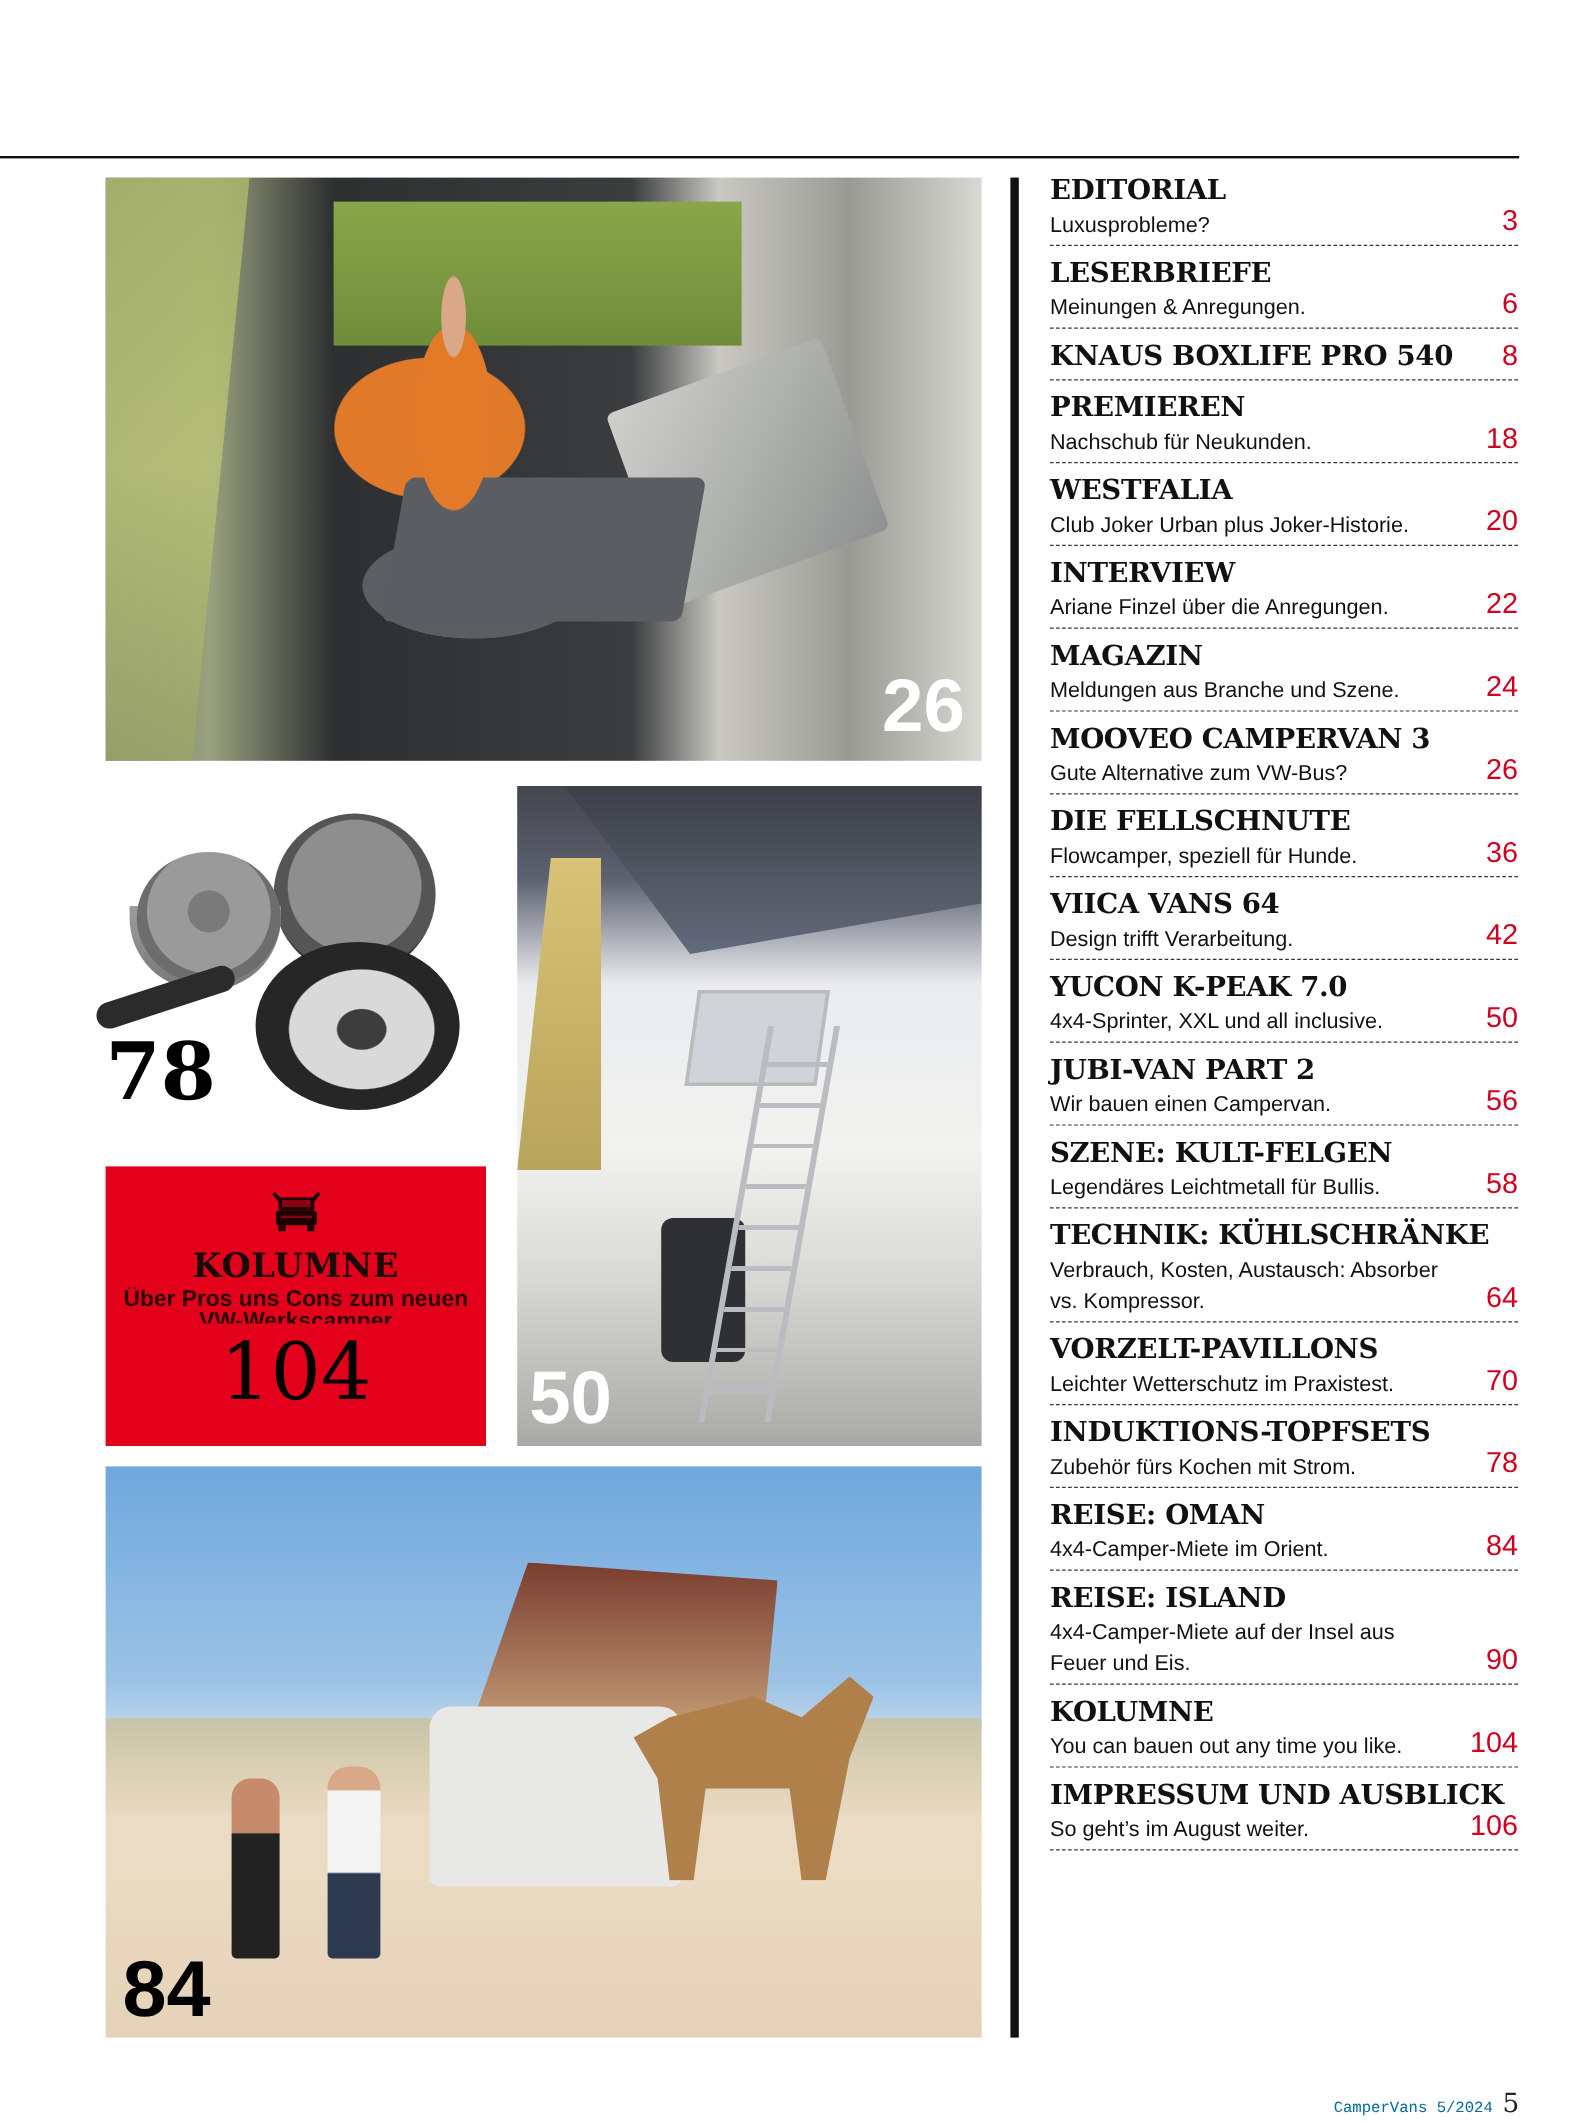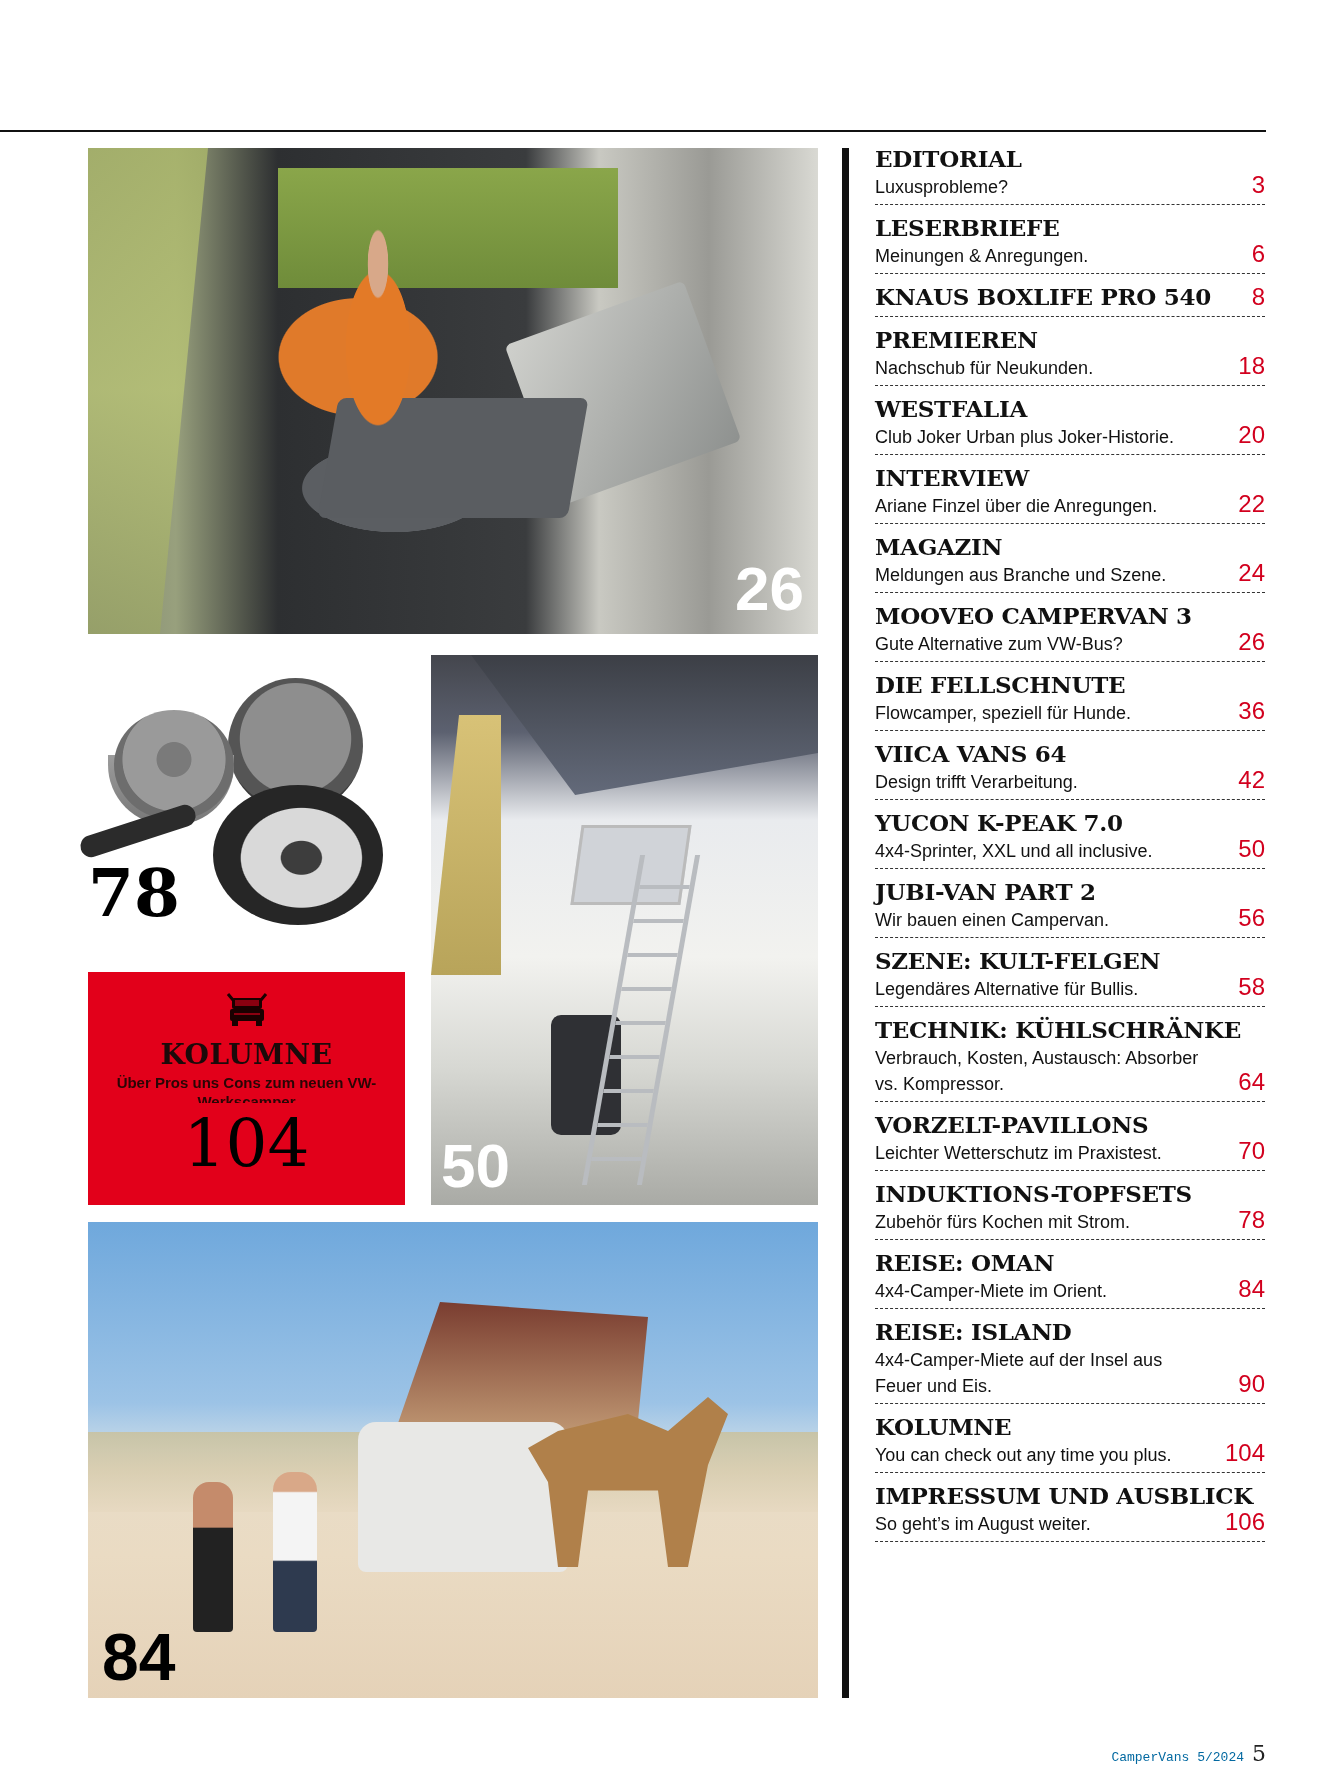--- a/index.html
+++ b/index.html
@@ -32,21 +32,21 @@
   #cookware .pan1b { position:absolute; left:20px; top:95px; width:126px; height:70px; border-radius: 0 0 60px 60px; background: linear-gradient(180deg,#9c9c9c,#777); }
   #cookware .pan2 { position:absolute; left:140px; top:18px; width:135px; height:135px; border-radius:50%; background: radial-gradient(circle at 50% 45%, #8e8e8e 0 55%, #555 56% 70%, #3a3a3a 71%); }
   #cookware .lid { position:absolute; left:125px; top:125px; width:170px; height:140px; border-radius:50%; background: radial-gradient(ellipse at 52% 52%, #3d3d3d 0 16%, #d9d9d9 17% 48%, #262626 49%); }
   #cookware .handle { position:absolute; left:-10px; top:160px; width:120px; height:22px; background:#2b2b2b; border-radius:12px; transform: rotate(-18deg); }
   #cookware .photo-num { left: 0; top: 200px; font-size: 66px; color: #000; font-family: "DejaVu Serif", serif; }
 
   
   #kolumne-box { position: absolute; left: 88px; top: 972px; width: 317px; height: 233px; background: #e2001a; text-align: center; color: #1a0000; }
   #kolumne-box .car-icon { margin: 18px auto 0; width: 46px; height: 38px; position: relative; }
   #kolumne-box .title { font-family: "DejaVu Serif", serif; font-weight: 700; font-size: 28px; margin-top: 10px; color: #1b0a0a; letter-spacing: 0.5px; }
-  #kolumne-box .sub { font-family: "Liberation Sans", sans-serif; font-weight: 700; font-size: 15px; line-height: 19px; color: #2a0505; margin-top: 2px; height: 30px; overflow: hidden; }
+  #kolumne-box .sub { font-family: "Liberation Sans", sans-serif; font-weight: 700; font-size: 19px; line-height: 19px; color: #2a0505; margin-top: 2px; height: 30px; overflow: hidden; }
   #kolumne-box .num { font-family: "DejaVu Serif", serif; font-size: 66px; line-height: 1; margin-top: 8px; color: #000; }
 
   
   #p50 { left: 431px; top: 655px; width: 387px; height: 550px;
     background: linear-gradient(180deg, #44464d 0%, #5c6170 14%, #e9ebee 30%, #f2f2ef 55%, #d7d8d3 75%, #a9aaa5 100%); }
   #p50 .wood { position:absolute; left:0; top:60px; width:70px; height:260px; background: linear-gradient(180deg,#d8c277,#b8a45a); clip-path: polygon(40% 0,100% 0,100% 100%,0 100%); }
   #p50 .ceiling { position:absolute; left:40px; top:0; width:347px; height:140px; background: linear-gradient(180deg,#3c3f46,#636a7a); clip-path: polygon(0 0,100% 0,100% 70%,30% 100%); }
   #p50 .hatch { position:absolute; left:145px; top:170px; width:110px; height:80px; background:#d0d3d8; border:3px solid #bbb; transform: skewX(-8deg); }
   #p50 .ladder { position:absolute; left:180px; top:200px; width:60px; height:330px; border-left:5px solid #b9bcc0; border-right:5px solid #b9bcc0; background: repeating-linear-gradient(180deg, transparent 0 30px, #b9bcc0 30px 34px); transform: skewX(-10deg); }
   #p50 .seat { position:absolute; left:120px; top:360px; width:70px; height:120px; background:#2f3034; border-radius:10px; }
@@ -194,21 +194,21 @@
       <div class="toc-desc">4x4-Sprinter, XXL und all inclusive.</div>
       <span class="toc-page">50</span>
     </div>
   <div class="toc-entry">
       <div class="toc-title">JUBI-VAN PART 2</div>
       <div class="toc-desc">Wir bauen einen Campervan.</div>
       <span class="toc-page">56</span>
     </div>
   <div class="toc-entry">
       <div class="toc-title">SZENE: KULT-FELGEN</div>
-      <div class="toc-desc">Legendäres Alternative für Bullis.</div>
+      <div class="toc-desc">Legendäres Leichtmetall für Bullis.</div>
       <span class="toc-page">58</span>
     </div>
   <div class="toc-entry">
       <div class="toc-title">TECHNIK: KÜHLSCHRÄNKE</div>
       <div class="toc-desc">Verbrauch, Kosten, Austausch: Absorber vs. Kompressor.</div>
       <span class="toc-page">64</span>
     </div>
   <div class="toc-entry">
       <div class="toc-title">VORZELT-PAVILLONS</div>
       <div class="toc-desc">Leichter Wetterschutz im Praxistest.</div>
@@ -224,21 +224,21 @@
       <div class="toc-desc">4x4-Camper-Miete im Orient.</div>
       <span class="toc-page">84</span>
     </div>
   <div class="toc-entry">
       <div class="toc-title">REISE: ISLAND</div>
       <div class="toc-desc">4x4-Camper-Miete auf der Insel aus Feuer und Eis.</div>
       <span class="toc-page">90</span>
     </div>
   <div class="toc-entry">
       <div class="toc-title">KOLUMNE</div>
-      <div class="toc-desc">You can check out any time you plus.</div>
+      <div class="toc-desc">You can bauen out any time you like.</div>
       <span class="toc-page">104</span>
     </div>
   <div class="toc-entry">
       <div class="toc-title">IMPRESSUM UND AUSBLICK</div>
       <div class="toc-desc">So geht’s im August weiter.</div>
       <span class="toc-page">106</span>
     </div>
 </div>
 
 <div id="footer">

